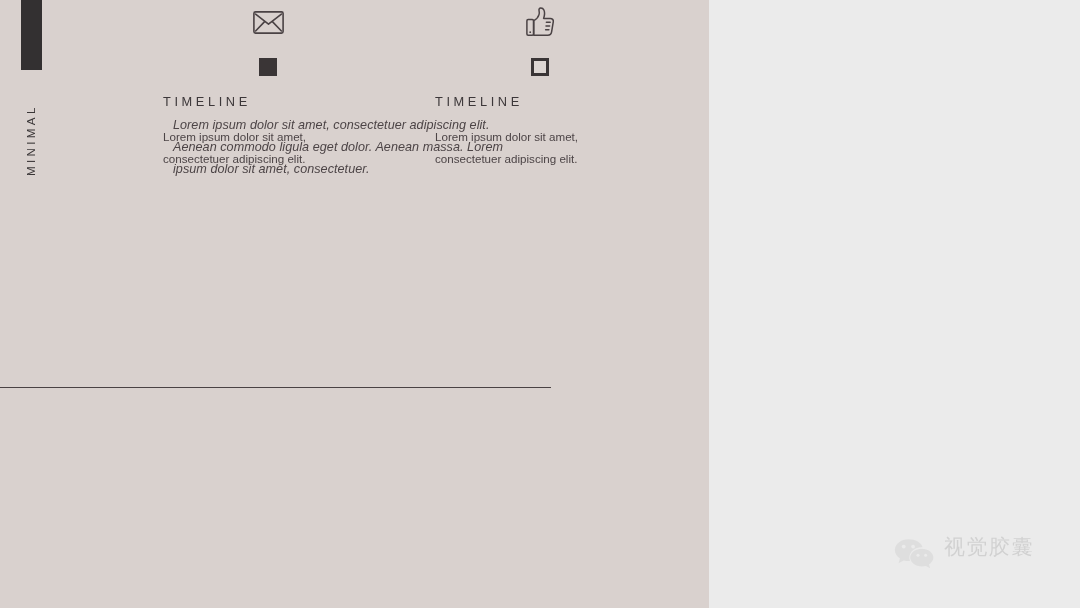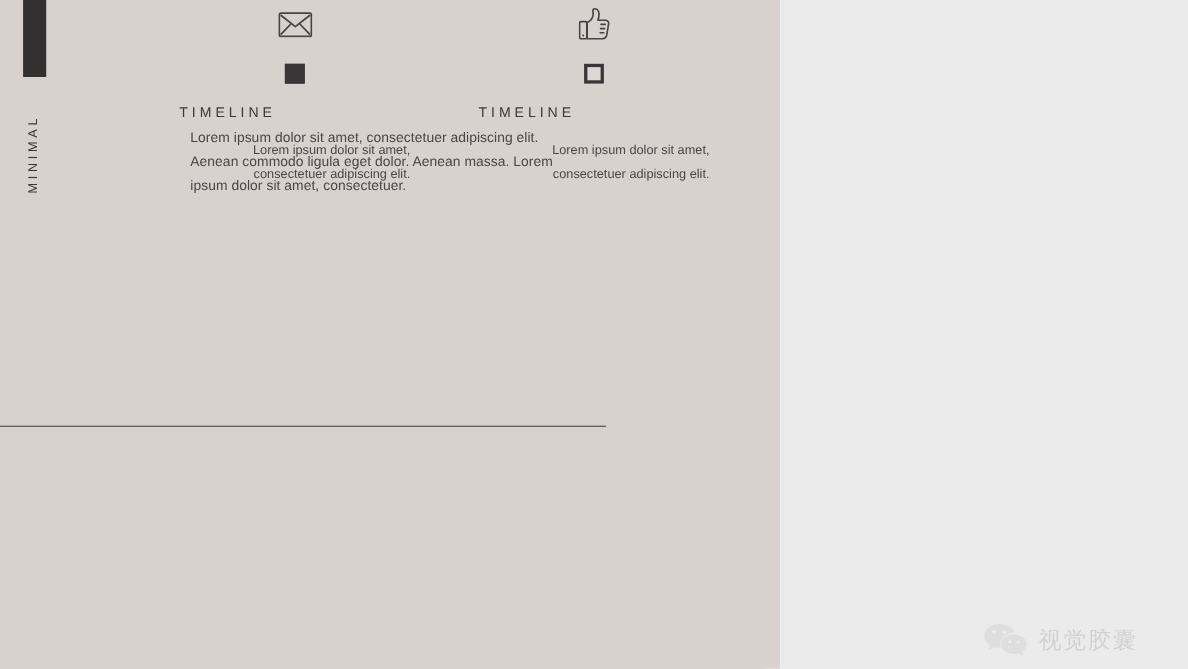--- a/index.html
+++ b/index.html
@@ -65,20 +65,21 @@
   
   .intro {
     position: absolute;
     left: 173px;
     top: 114px;
     width: 345px;
     color: #4c4446;
     font-size: 12.6px;
     line-height: 22px;
     letter-spacing: 0.05px;
+    font-style: italic;
   }
 
   
   .axis {
     position: absolute;
     left: 0;
     top: 387px;
     width: 551px;
     height: 1px;
     background: #4a4244;
@@ -134,37 +135,35 @@
     font-size: 12.8px;
     letter-spacing: 3.6px;
     font-weight: 400;
   }
 
   .node-caption {
     position: absolute;
     top: 126px;
     left: 0;
     width: 210px;
-    text-align: right;
+    text-align: left;
     color: #4c4446;
     font-size: 11.6px;
     line-height: 21.5px;
   }
   .node-caption div { white-space: nowrap; }
 
   
   .watermark {
     position: absolute;
     left: 893px;
     top: 537px;
     display: flex;
-    align-items: center;
     gap: 9px;
     opacity: 0.55;
-    margin-top: 28px;
   }
   .watermark-logo { display: block; }
   .watermark-text {
     color: #bdbdbd;
     font-size: 21px;
     letter-spacing: 1.5px;
     font-family: "DejaVu Sans", sans-serif;
     line-height: 1;
   }
 </style>

